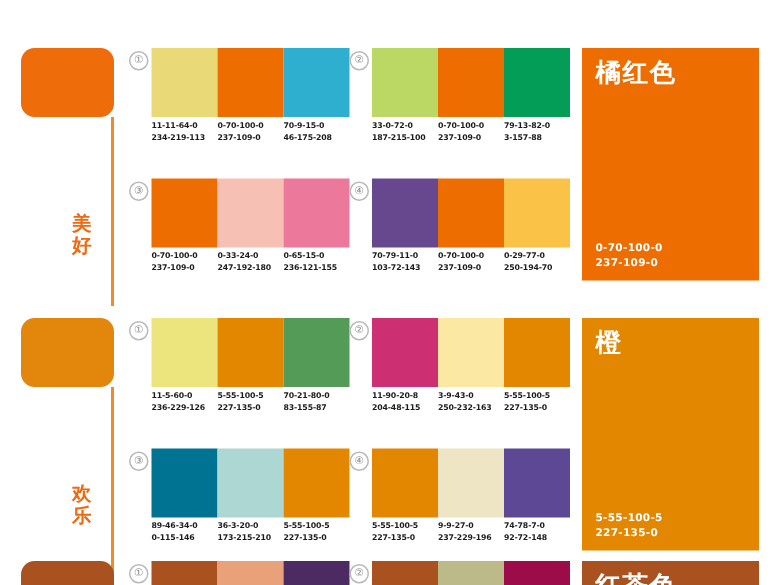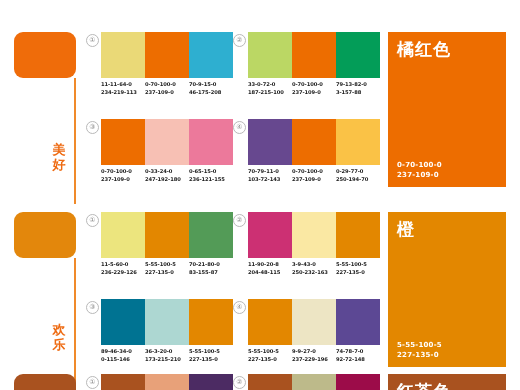--- a/index.html
+++ b/index.html
@@ -17,21 +17,21 @@
   .group-left{position:absolute;left:14px;top:0;width:62px;}
   .key-swatch{
     width:62px;height:46px;border-radius:9px;
   }
   .stem{
     position:absolute;left:74px;width:2px;background:#f08a2a;
   }
   .mood{
     position:absolute;left:48px;width:22px;
     color:#ee6a11;font-weight:bold;font-size:13px;line-height:15px;
-    text-align:center;letter-spacing:0;
+    letter-spacing:0;
     font-family:"DejaVu Sans",sans-serif;
   }
 
   
   .cell{position:absolute;}
   .badge{
     position:absolute;left:0;top:2px;
     width:11px;height:11px;border-radius:50%;
     border:1px solid #b9b9b9;color:#8a8a8a;
     font-size:7px;line-height:11px;text-align:center;

